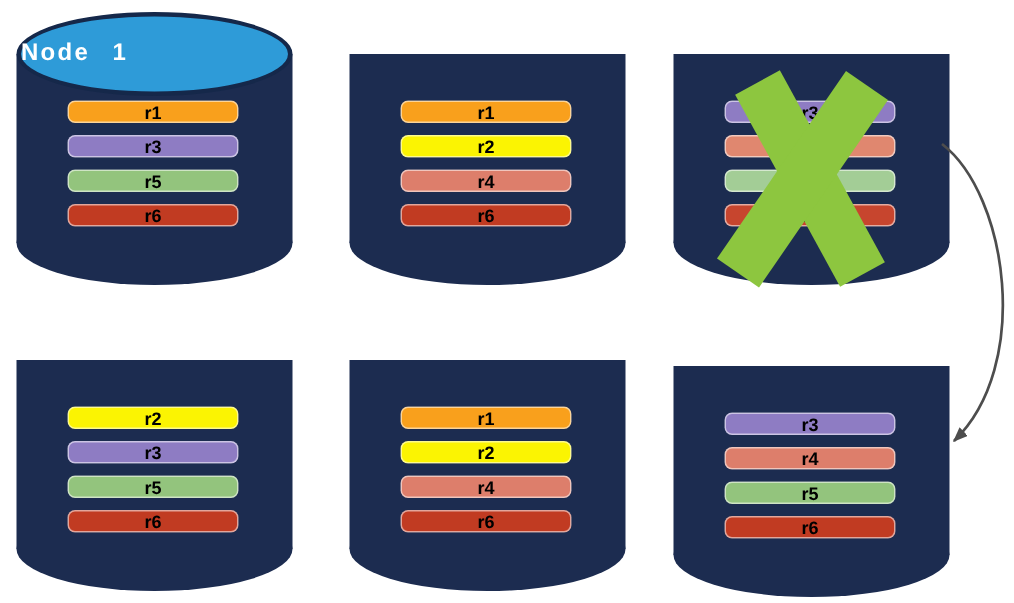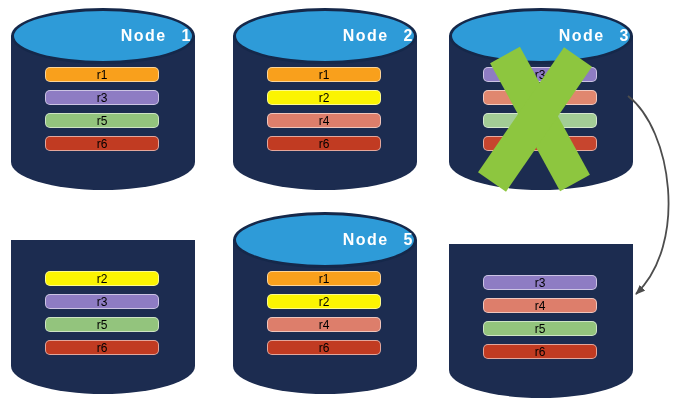--- a/index.html
+++ b/index.html
@@ -24,38 +24,38 @@
   .cyl-bottom {
     position:absolute; left:0; right:0; bottom:0; height:56px;
     border-radius:50%; background:var(--cylinder-body,#1C2C50); z-index:1;
   }
   .cyl-top {
     position:absolute; left:0; right:0; top:0; height:56px;
     border-radius:50%;
     background:var(--cylinder-top,#2E9BD8);
     border:3px solid var(--cylinder-outline,#15284A);
     box-sizing:border-box;
-    display:flex; align-items:center; justify-content:flex-end;
+    display:flex; align-items:center; justify-content:flex-start;
     z-index:2;
   }
   .node-title {
     color:var(--title-color,#fff); font-weight:bold; font-size:16px;
     letter-spacing:1.5px; word-spacing:9px; line-height:1;
   }
   .bars {
     position:absolute; left:34px; right:36px; top:59px; z-index:3;
     display:flex; flex-direction:column; gap:8px;
   }
   .bar {
     height:15px; border-radius:5px;
     border:1px solid rgba(255,255,255,0.55); box-sizing:border-box;
     display:flex; align-items:center; justify-content:center;
   }
   .bar-label {
-    color:var(--bar-text,#000); font-weight:normal; font-size:12px; line-height:1;
+    color:var(--bar-text,#000); font-weight:bold; font-size:12px; line-height:1;
   }
   .x-mark { position:absolute; left:0; top:0; width:184px; height:182px; z-index:4; overflow:visible; }
   .arrow-layer { position:absolute; left:0; top:0; width:676px; height:402px; z-index:5; pointer-events:none; }
 </style>
 </head>
 <body>
 
 <div class="canvas">
 
   <div class="node pos-n1">
@@ -76,45 +76,39 @@
         </div>
       <div class="bar" style="background-color: rgb(193, 59, 34);">
           <span class="bar-label">r6</span>
         </div>
     </div>
   </div>
 
   <div class="node pos-n2">
     <div class="cyl-bottom"></div>
     <div class="cyl-mid"></div>
-    <div class="cyl-top">
-      <span class="node-title">Node 2</span>
-    </div>
     <div class="bars">
       <div class="bar" style="background-color: rgb(249, 160, 28);">
           <span class="bar-label">r1</span>
         </div>
       <div class="bar" style="background-color: rgb(251, 244, 2);">
           <span class="bar-label">r2</span>
         </div>
       <div class="bar" style="background-color: rgb(221, 126, 107);">
           <span class="bar-label">r4</span>
         </div>
       <div class="bar" style="background-color: rgb(193, 59, 34);">
           <span class="bar-label">r6</span>
         </div>
     </div>
   </div>
 
   <div class="node pos-n3">
     <div class="cyl-bottom"></div>
     <div class="cyl-mid"></div>
-    <div class="cyl-top">
-      <span class="node-title">Node 3</span>
-    </div>
     <div class="bars">
       <div class="bar" style="background-color: rgb(142, 124, 195);">
           <span class="bar-label">r3</span>
         </div>
       <div class="bar" style="background-color: rgb(224, 135, 111);">
           <span class="bar-label">r4</span>
         </div>
       <div class="bar" style="background-color: rgb(163, 205, 150);">
           <span class="bar-label">r5</span>
         </div>
@@ -143,23 +137,20 @@
         </div>
       <div class="bar" style="background-color: rgb(193, 59, 34);">
           <span class="bar-label">r6</span>
         </div>
     </div>
   </div>
 
   <div class="node pos-n5">
     <div class="cyl-bottom"></div>
     <div class="cyl-mid"></div>
-    <div class="cyl-top">
-      <span class="node-title">Node 5</span>
-    </div>
     <div class="bars">
       <div class="bar" style="background-color: rgb(249, 160, 28);">
           <span class="bar-label">r1</span>
         </div>
       <div class="bar" style="background-color: rgb(251, 244, 2);">
           <span class="bar-label">r2</span>
         </div>
       <div class="bar" style="background-color: rgb(221, 126, 107);">
           <span class="bar-label">r4</span>
         </div>

